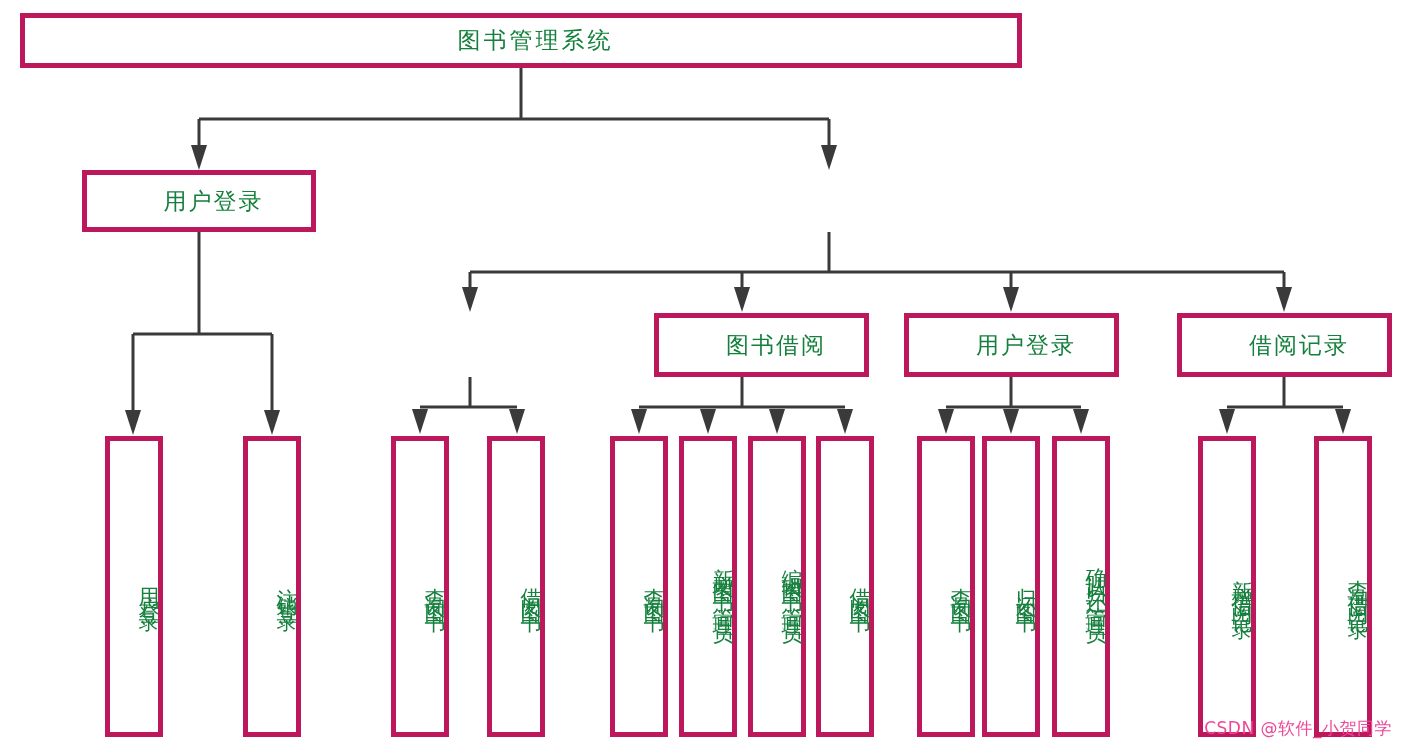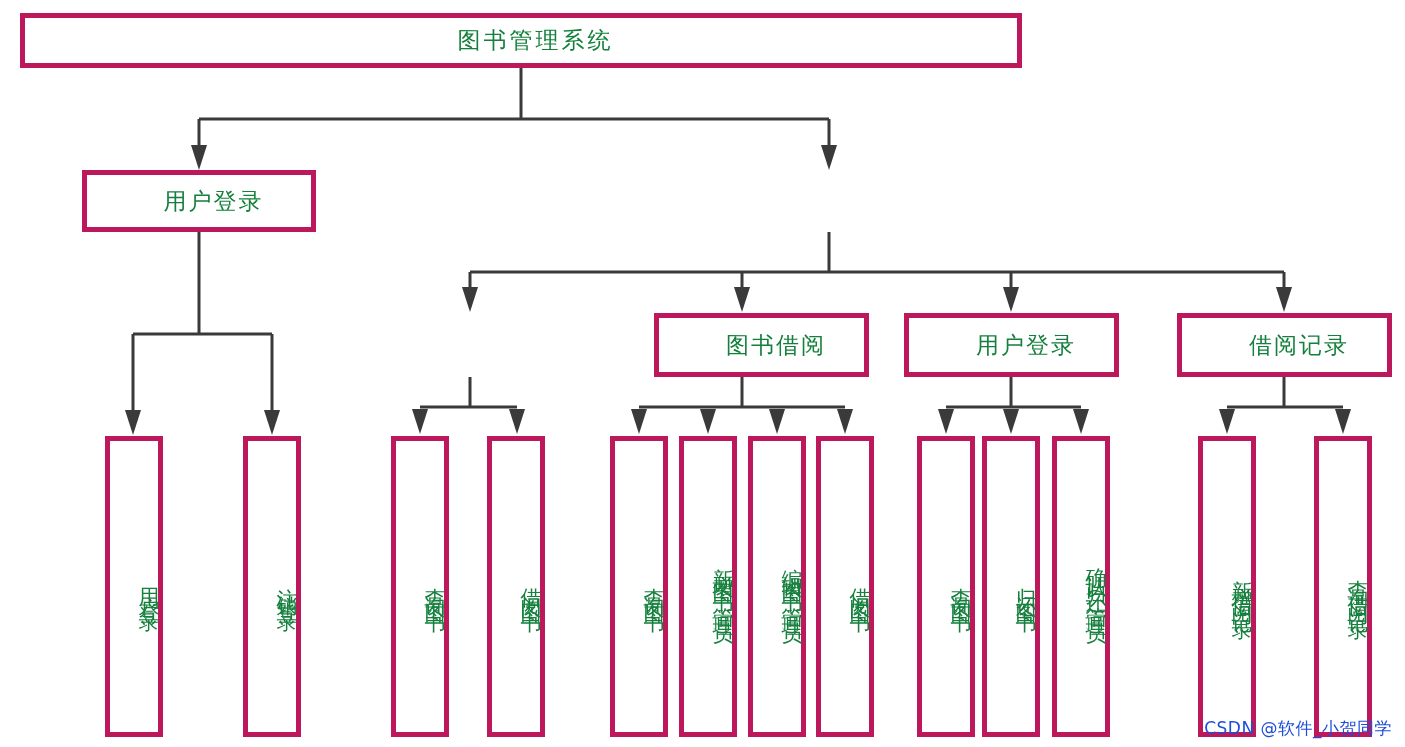--- a/index.html
+++ b/index.html
@@ -41,21 +41,21 @@
     letter-spacing: 8px;
     line-height: 1;
     white-space: nowrap;
   }
   .watermark {
     position: absolute;
     right: 13px;
     bottom: 7px;
     font-size: 17px;
     letter-spacing: 0.5px;
-    color: #1d4ed8;
+    color: #ec4899;
   }
 </style>
 </head>
 <body>
 
 <div class="stage">
 
   <svg class="wires" viewBox="0 0 1405 747" xmlns="http://www.w3.org/2000/svg">
     <path d="M521,68 V119 M199,119 H829 M199,119 V150 M829,119 V150
              M829,232 V272 M470,272 H1284 M470,272 V292 M742,272 V292 M1011,272 V292 M1284,272 V292

